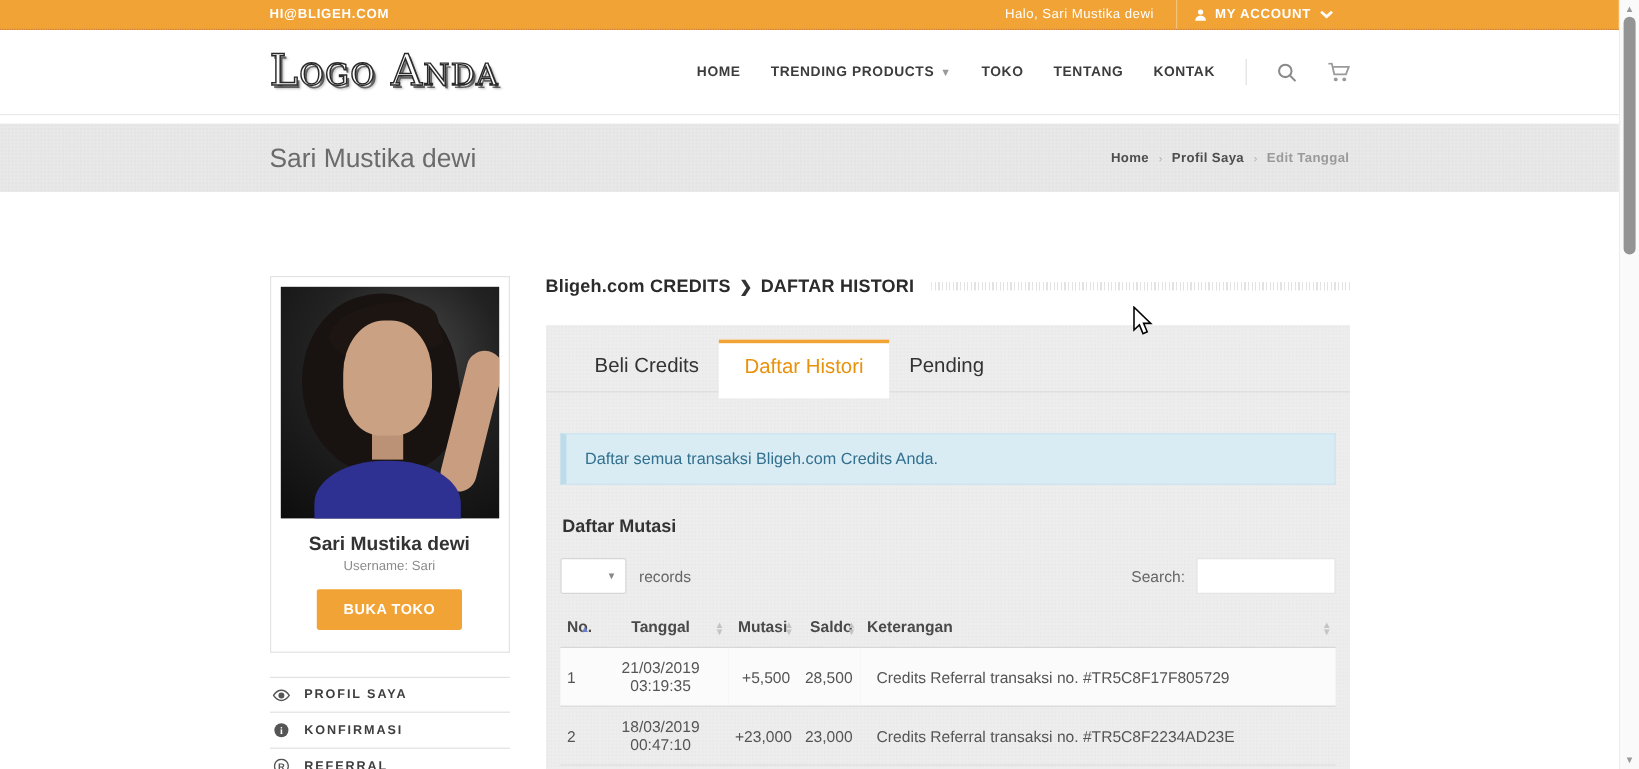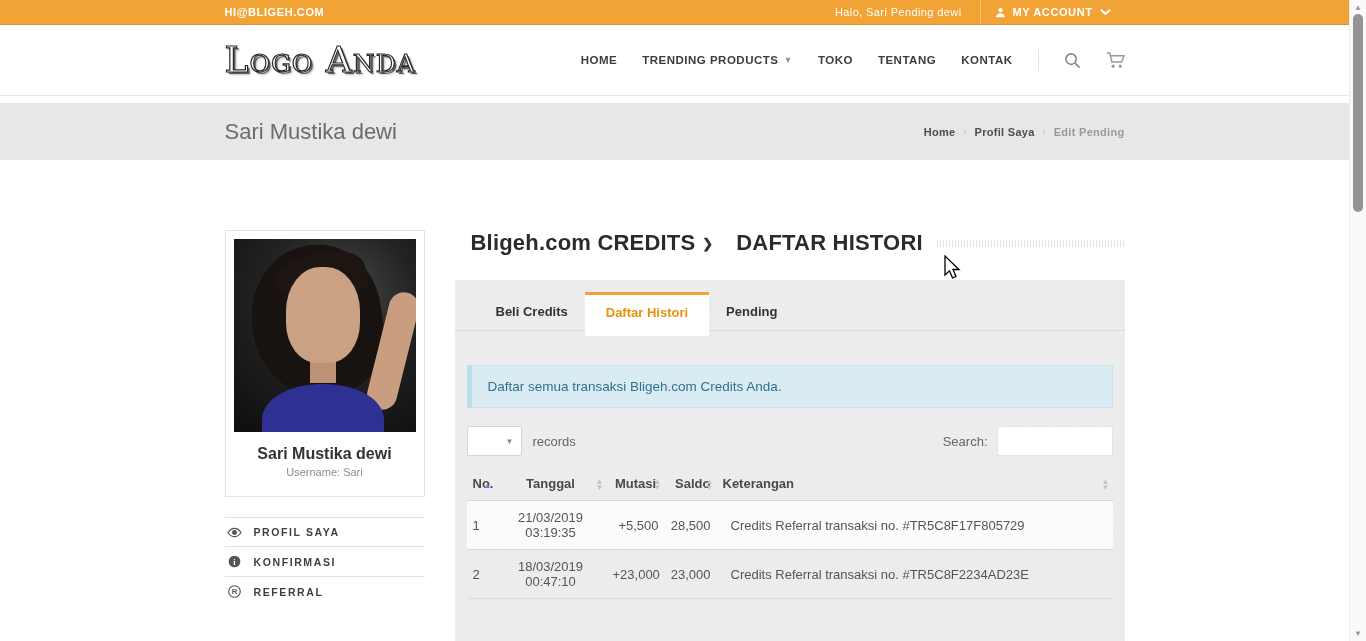--- a/index.html
+++ b/index.html
@@ -69,30 +69,30 @@
     border-radius:2px; cursor:pointer; }
   .side-menu { margin-top:20px; }
   .side-item { display:flex; align-items:center; gap:12px; border-top:1px solid #e2e2e2;
     padding:8px 2px; cursor:pointer; }
   .side-item .si-icon { width:15px; color:#555; display:flex; justify-content:center; font-size:12px; }
   .side-item .si-label { font-size:10.5px; color:#3e3e3e; letter-spacing:1.6px; font-weight:bold; }
 
   
   .main { flex:1; min-width:0; }
   .page-heading { display:flex; align-items:center; }
-  .ph-text { font-size:22px; font-weight:bold; color:#2b2b2b; letter-spacing:.2px; white-space:nowrap;margin-left:16px; }
+  .ph-text { font-size:15px; font-weight:bold; color:#2b2b2b; letter-spacing:.2px; white-space:nowrap; }
   .ph-chev { font-size:13px; font-weight:bold; color:#333; margin:0 7px; }
   .ph-line { flex:1; height:7px; margin-left:14px; opacity:.8;
     background:repeating-linear-gradient(90deg,#dcdcdc 0 1px, transparent 1px 3px); }
 
   .panel { margin-top:24px; background:#ededed;
     background-image:radial-gradient(rgba(0,0,0,.018) 1px, transparent 1px); background-size:3px 3px;
     padding-bottom:40px; }
   .tabstrip { display:flex; align-items:flex-end; border-bottom:1px solid #dcdcdc; padding:12px 0 0 24px; }
-  .tab { padding:10px 17px 11px; font-size:13px; font-weight:bold; color:#333; cursor:pointer; }
+  .tab { padding:10px 17px 11px; font-size:17px; font-weight:normal; color:#333; cursor:pointer; }
   .tab.active { background:#fff; color:var(--accent-dark); border-top:3px solid var(--accent);
     padding:10px 21px 16px; margin-bottom:-6px; position:relative; z-index:1; }
 
   .panel-body { padding:4px 12px; }
   .info-box { margin-top:30px; background:#d9ecf4; border:1px solid #cbe3ee; border-left:5px solid #bcdce9;
     color:#31708f; font-size:13.5px; padding:13px 16px; }
   .section-title { font-size:15px; font-weight:bold; color:#333; margin:26px 0 0 2px; }
 
   .controls { display:flex; justify-content:space-between; align-items:center; margin-top:18px; }
   .ctl-left { display:flex; align-items:center; gap:11px; }
@@ -137,21 +137,21 @@
 </style>
 </head>
 <body>
 
 <div class="page">
 
   <div class="topbar">
     <div class="container">
       <div class="topbar-left">HI@BLIGEH.COM</div>
       <div class="topbar-right">
-        <div class="greeting">Halo, Sari Pending dewi</div>
+        <div class="greeting">Halo, Sari Mustika dewi</div>
         <div class="account">
           <span>
             <svg width="11" height="11" viewBox="0 0 16 16" fill="#fff">
                 <circle cx="8" cy="4.5" r="3.2"></circle>
                 <path d="M1.5 15c0-3.6 2.9-6 6.5-6s6.5 2.4 6.5 6z"></path>
               </svg>
           </span>
           <span>MY ACCOUNT</span>
           <span>
             <svg width="11" height="8" viewBox="0 0 12 8" fill="none" stroke="#fff" stroke-width="2.4">
@@ -202,39 +202,40 @@
   </div>
 
   <div class="banner">
     <div class="container">
       <div class="banner-title">Sari Mustika dewi</div>
       <div class="breadcrumb">
         <span class="crumb">Home</span>
         <span class="crumb-sep">›</span>
         <span class="crumb">Profil Saya</span>
         <span class="crumb-sep">›</span>
-        <span class="crumb current">Edit Pending</span>
+        <span class="crumb current">Edit Tanggal</span>
       </div>
     </div>
   </div>
 
   <div class="container content">
 
     <div class="sidebar">
       <div class="profile-card">
         <div class="photo">
           <div class="hair"></div>
             <div class="bangs"></div>
             <div class="neck"></div>
           <div class="face"></div>
             <div class="arm"></div>
             <div class="body"></div>
         </div>
         <div class="profile-name">Sari Mustika dewi</div>
         <div class="profile-username">Username: Sari</div>
+        <button class="shop-btn">BUKA TOKO</button>
       </div>
 
       <div class="side-menu">
         <div class="side-item">
           <span class="si-icon">
             <svg width="15" height="11" viewBox="0 0 16 11" fill="none" stroke="#555" stroke-width="1.3">
                 <path d="M1 5.5 C3.5 1.8 6 1 8 1 s4.5.8 7 4.5 C12.5 9.2 10 10 8 10 S3.5 9.2 1 5.5 Z"></path>
                 <circle cx="8" cy="5.5" r="2" fill="#555"></circle>
               </svg>
           </span>
@@ -274,20 +275,21 @@
       <div class="panel">
         <div class="tabstrip">
           <div class="tab">Beli Credits</div>
           <div class="tab active">Daftar Histori</div>
           <div class="tab">Pending</div>
         </div>
 
         <div class="panel-body">
           <div class="info-box">Daftar semua transaksi Bligeh.com Credits Anda.</div>
 
+          <div class="section-title">Daftar Mutasi</div>
 
           <div class="controls">
             <div class="ctl-left">
               <div class="records-select">
                 <span class="caret">▼</span>
               </div>
               <span class="ctl-label">records</span>
             </div>
             <div class="ctl-right">
               <span class="ctl-label">Search:</span>

